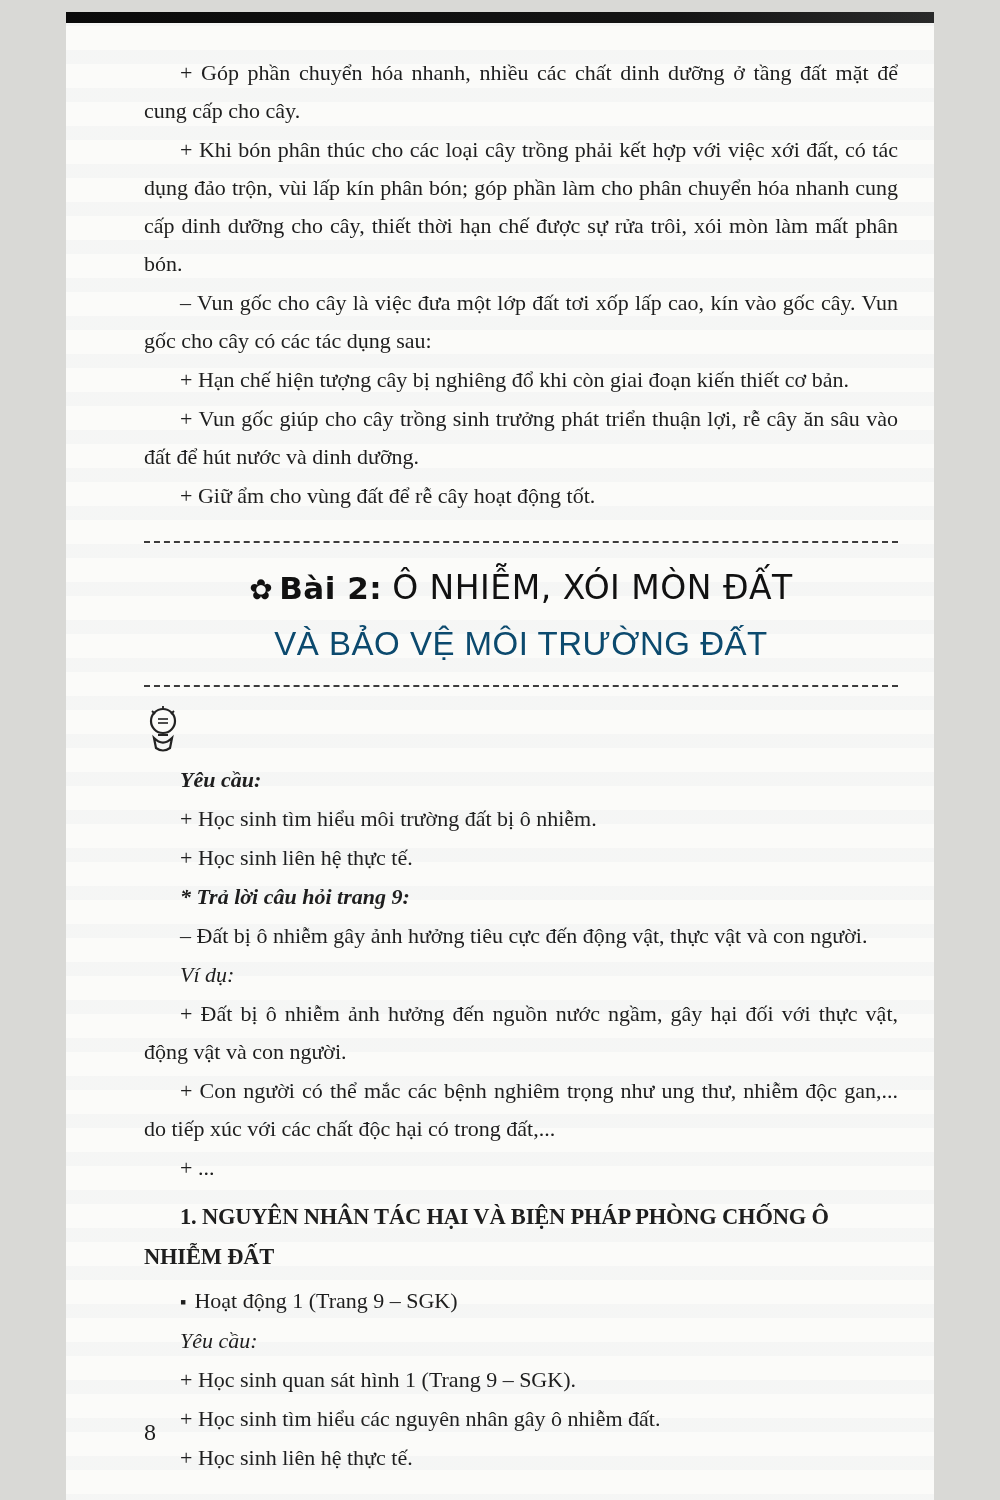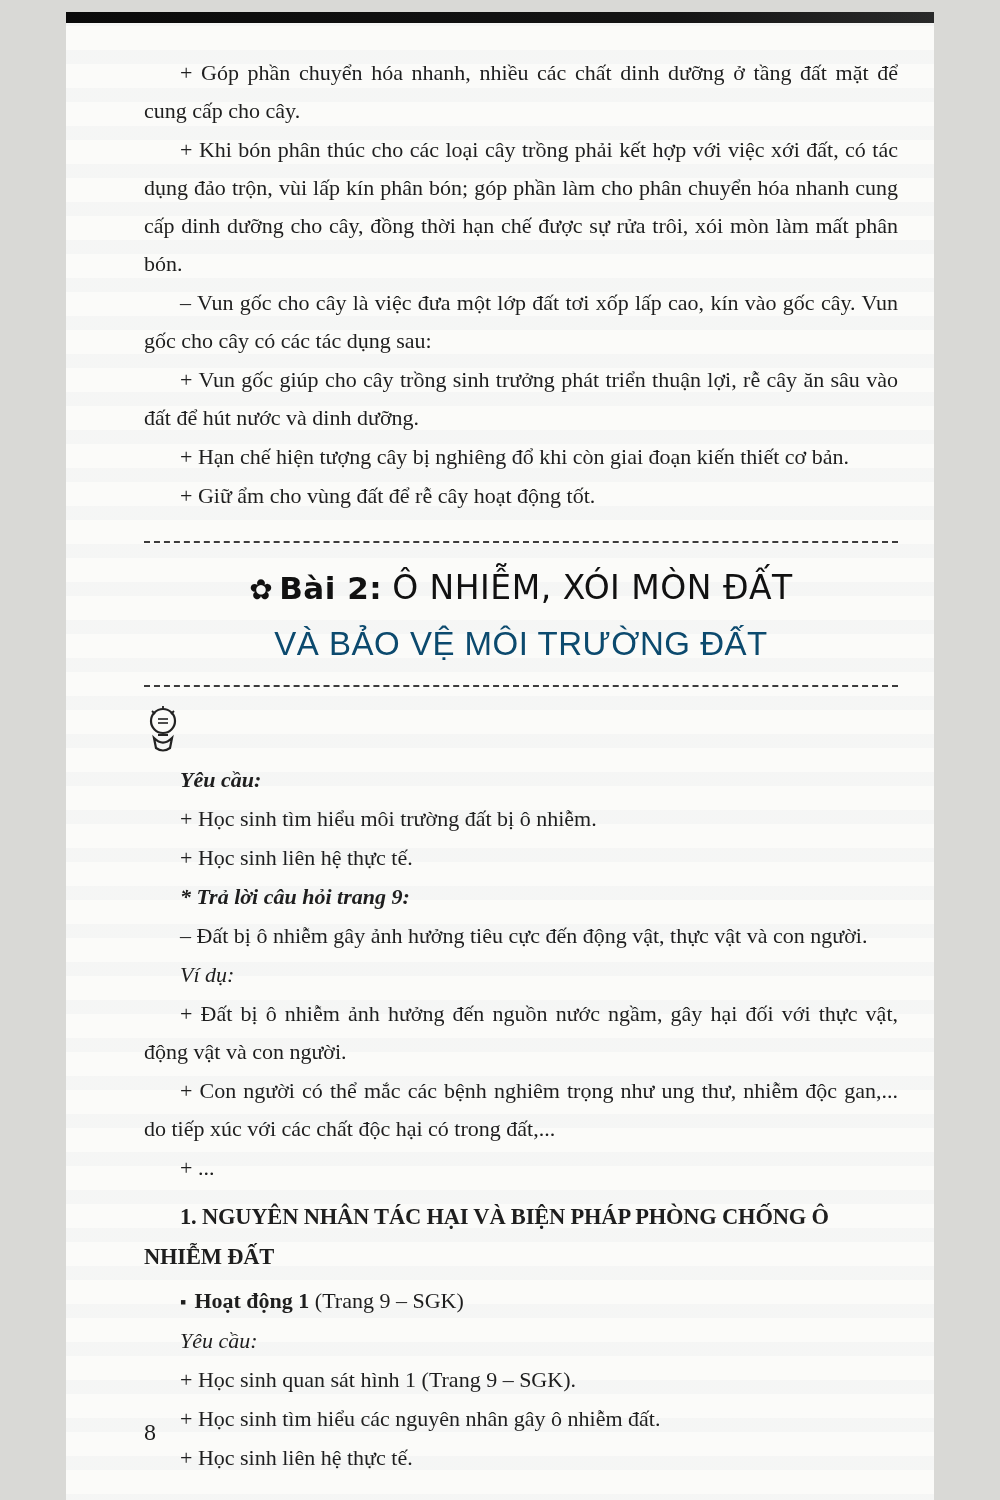--- a/index.html
+++ b/index.html
@@ -103,42 +103,42 @@
     text-indent:36px;
     letter-spacing:-0.2px;
   }
   .sub-activity {
     margin:0;
     font-size:22px;
     line-height:40px;
     text-indent:36px;
   }
   .sub-activity .bullet { font-size:18px; margin-right:8px; }
-  .sub-activity .strong { font-weight:700; }
+  .sub-activity .strong { font-weight:400; }
   .page-number {
     position:absolute;
     left:78px; bottom:66px;
     font-size:24px;
     color:#1e1e1e;
   }
 </style>
 </head>
 <body>
 
 <div class="page">
   <div class="scan-edge-top"></div>
   <div class="bleed"></div>
 
   <div class="content">
 
     <p class="body-line tight">+ Góp phần chuyển hóa nhanh, nhiều các chất dinh dưỡng ở tầng đất mặt để cung cấp cho cây.</p>
-    <p class="body-line tight">+ Khi bón phân thúc cho các loại cây trồng phải kết hợp với việc xới đất, có tác dụng đảo trộn, vùi lấp kín phân bón; góp phần làm cho phân chuyển hóa nhanh cung cấp dinh dưỡng cho cây, đồng thời hạn chế được sự rửa trôi, xói mòn làm mất phân bón.</p>
+    <p class="body-line tight">+ Khi bón phân thúc cho các loại cây trồng phải kết hợp với việc xới đất, có tác dụng đảo trộn, vùi lấp kín phân bón; góp phần làm cho phân chuyển hóa nhanh cung cấp dinh dưỡng cho cây, thiết thời hạn chế được sự rửa trôi, xói mòn làm mất phân bón.</p>
     <p class="body-line tight">– Vun gốc cho cây là việc đưa một lớp đất tơi xốp lấp cao, kín vào gốc cây. Vun gốc cho cây có các tác dụng sau:</p>
+    <p class="body-line tight">+ Hạn chế hiện tượng cây bị nghiêng đổ khi còn giai đoạn kiến thiết cơ bản.</p>
     <p class="body-line tight">+ Vun gốc giúp cho cây trồng sinh trưởng phát triển thuận lợi, rễ cây ăn sâu vào đất để hút nước và dinh dưỡng.</p>
-    <p class="body-line tight">+ Hạn chế hiện tượng cây bị nghiêng đổ khi còn giai đoạn kiến thiết cơ bản.</p>
     <p class="body-line tight">+ Giữ ẩm cho vùng đất để rễ cây hoạt động tốt.</p>
 
     <hr class="rule-dashed">
     <div class="lesson-header">
       <div class="lesson-line1">
         <span class="lesson-label"><span class="lesson-flower">✿</span><span>Bài 2:</span></span><span>Ô NHIỄM, XÓI MÒN ĐẤT</span>
       </div>
       <div class="lesson-line2">VÀ BẢO VỆ MÔI TRƯỜNG ĐẤT</div>
     </div>
     <hr class="rule-dashed below">

